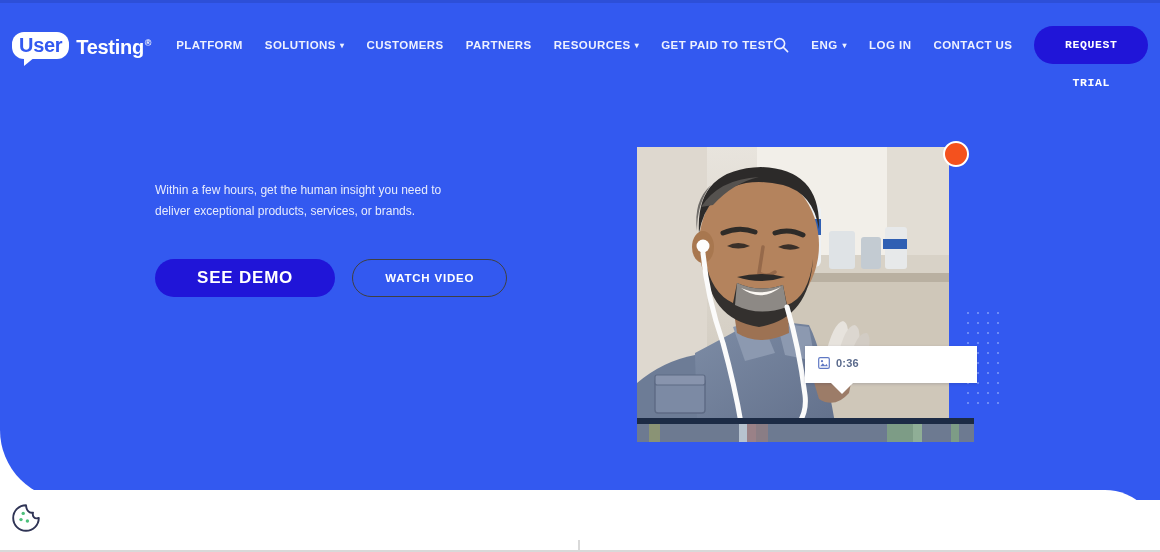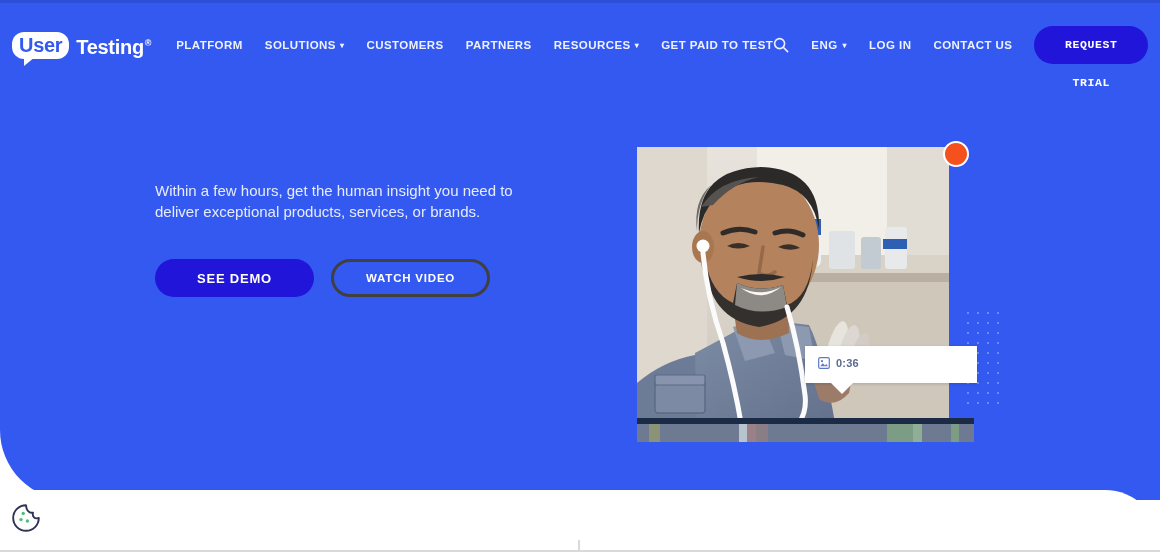--- a/index.html
+++ b/index.html
@@ -76,33 +76,33 @@
     font-family:Liberation Mono, monospace;
   }
 
   
   #hero-copy { position:absolute; left:155px; top:145px; width:470px; z-index:20; }
   #headline {
     color:#ffffff; font-size:42px; font-weight:bold;
     line-height:40px; letter-spacing:-0.8px; white-space:pre-line;
   }
   #subhead {
-    color:#e6ebfd; font-size:15px; line-height:21px;
+    color:#e6ebfd; font-size:12px; line-height:21px;
     margin-top:35px; white-space:pre-line;
   }
   #cta-row { display:flex; align-items:center; gap:17px; margin-top:37px; }
   #see-demo {
     background:#2015d8; color:#ffffff; border:none;
-    font-size:13px; font-weight:bold; letter-spacing:0.8px;
+    font-size:17px; font-weight:bold; letter-spacing:0.8px;
     text-transform:uppercase; padding:0 42px; height:38px;
     border-radius:19px; cursor:pointer;
     font-family:"Liberation Sans", sans-serif;
   }
   #watch-video {
-    background:transparent; color:#ffffff; border:3px solid #404040;
+    background:transparent; color:#ffffff; border:1px solid #404040;
     font-size:11.5px; font-weight:bold; letter-spacing:0.8px;
     text-transform:uppercase; padding:0 32px; height:38px;
     border-radius:19px; cursor:pointer;
     font-family:"Liberation Sans", sans-serif;
   }
 
   
   #dot-grid {
     position:absolute; left:963px; top:308px; width:40px; height:96px;
     background-image:radial-gradient(#6d8bf7 1.3px, transparent 1.4px);

